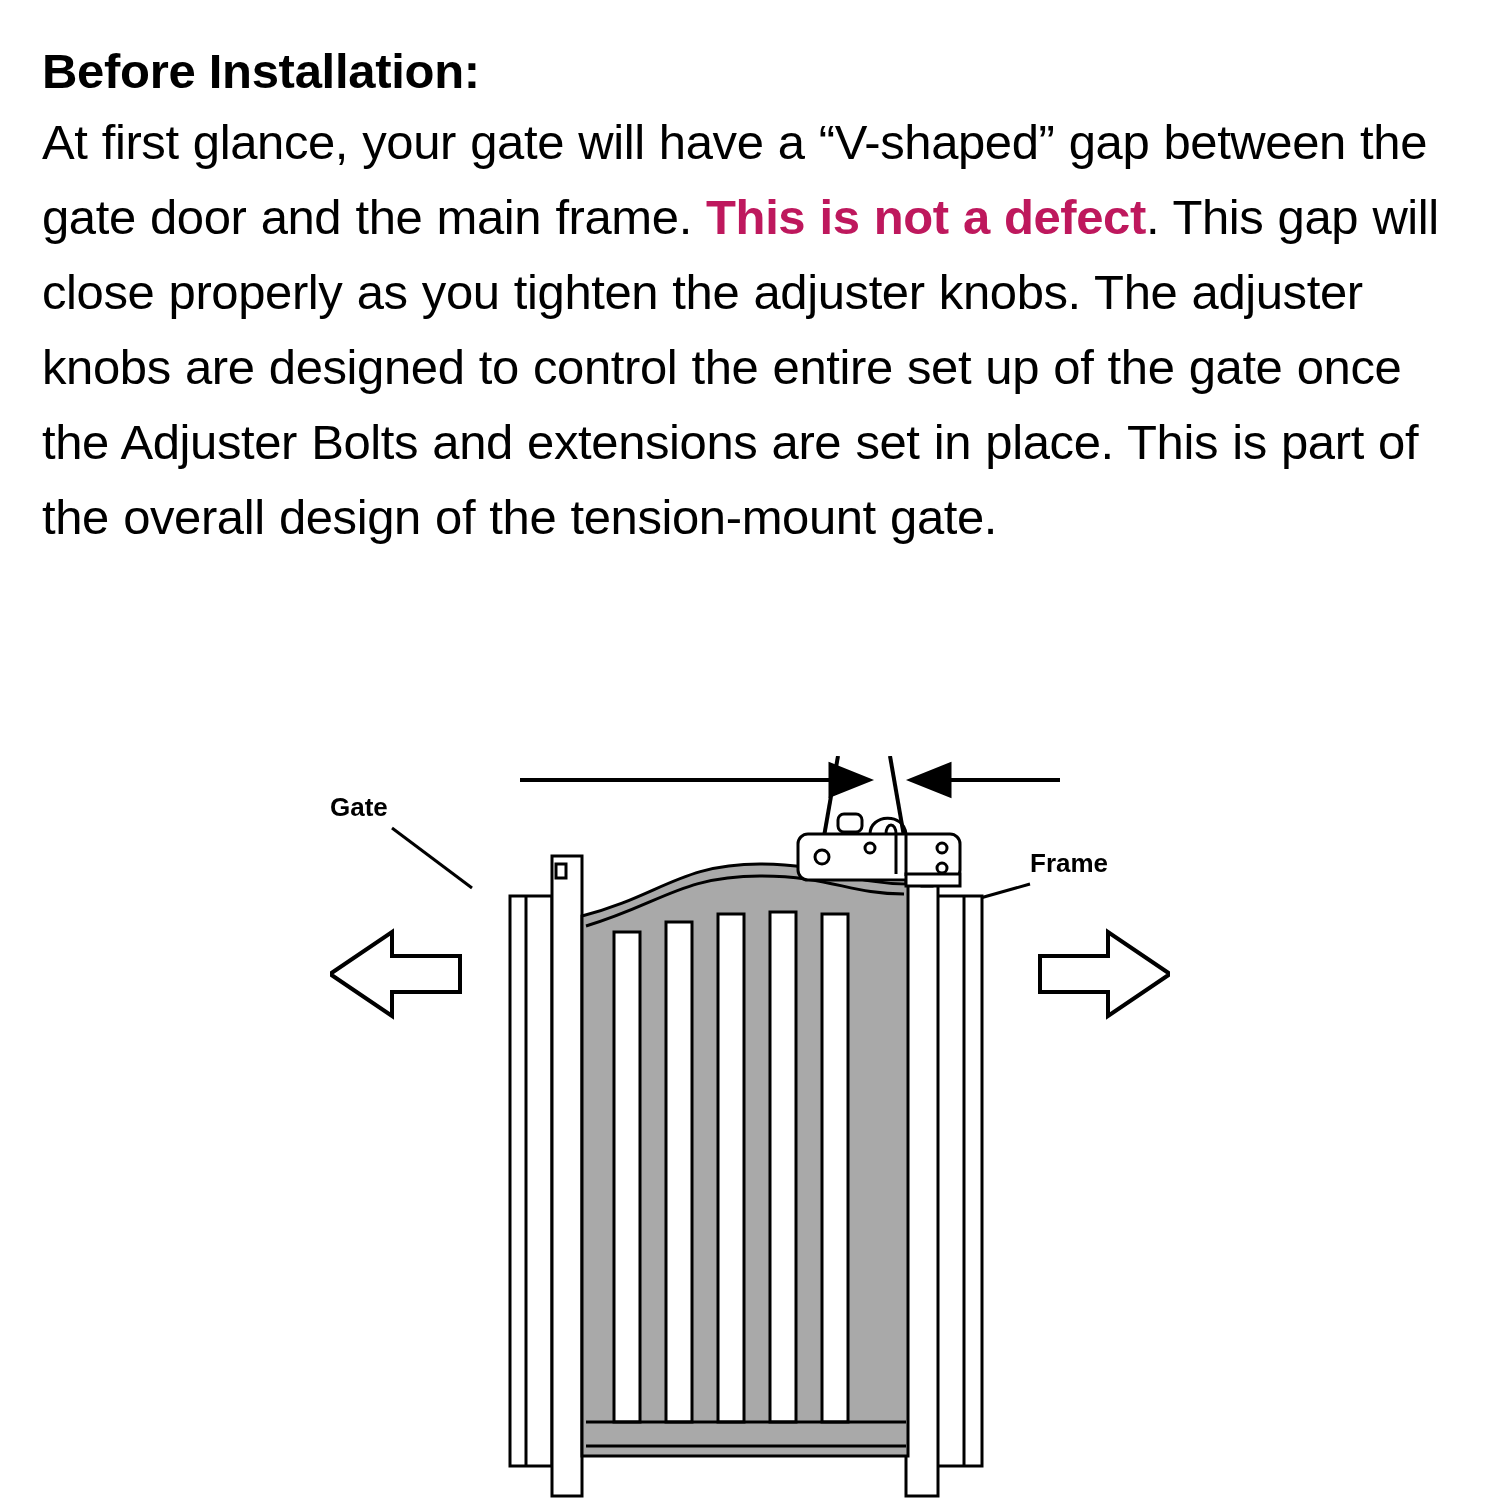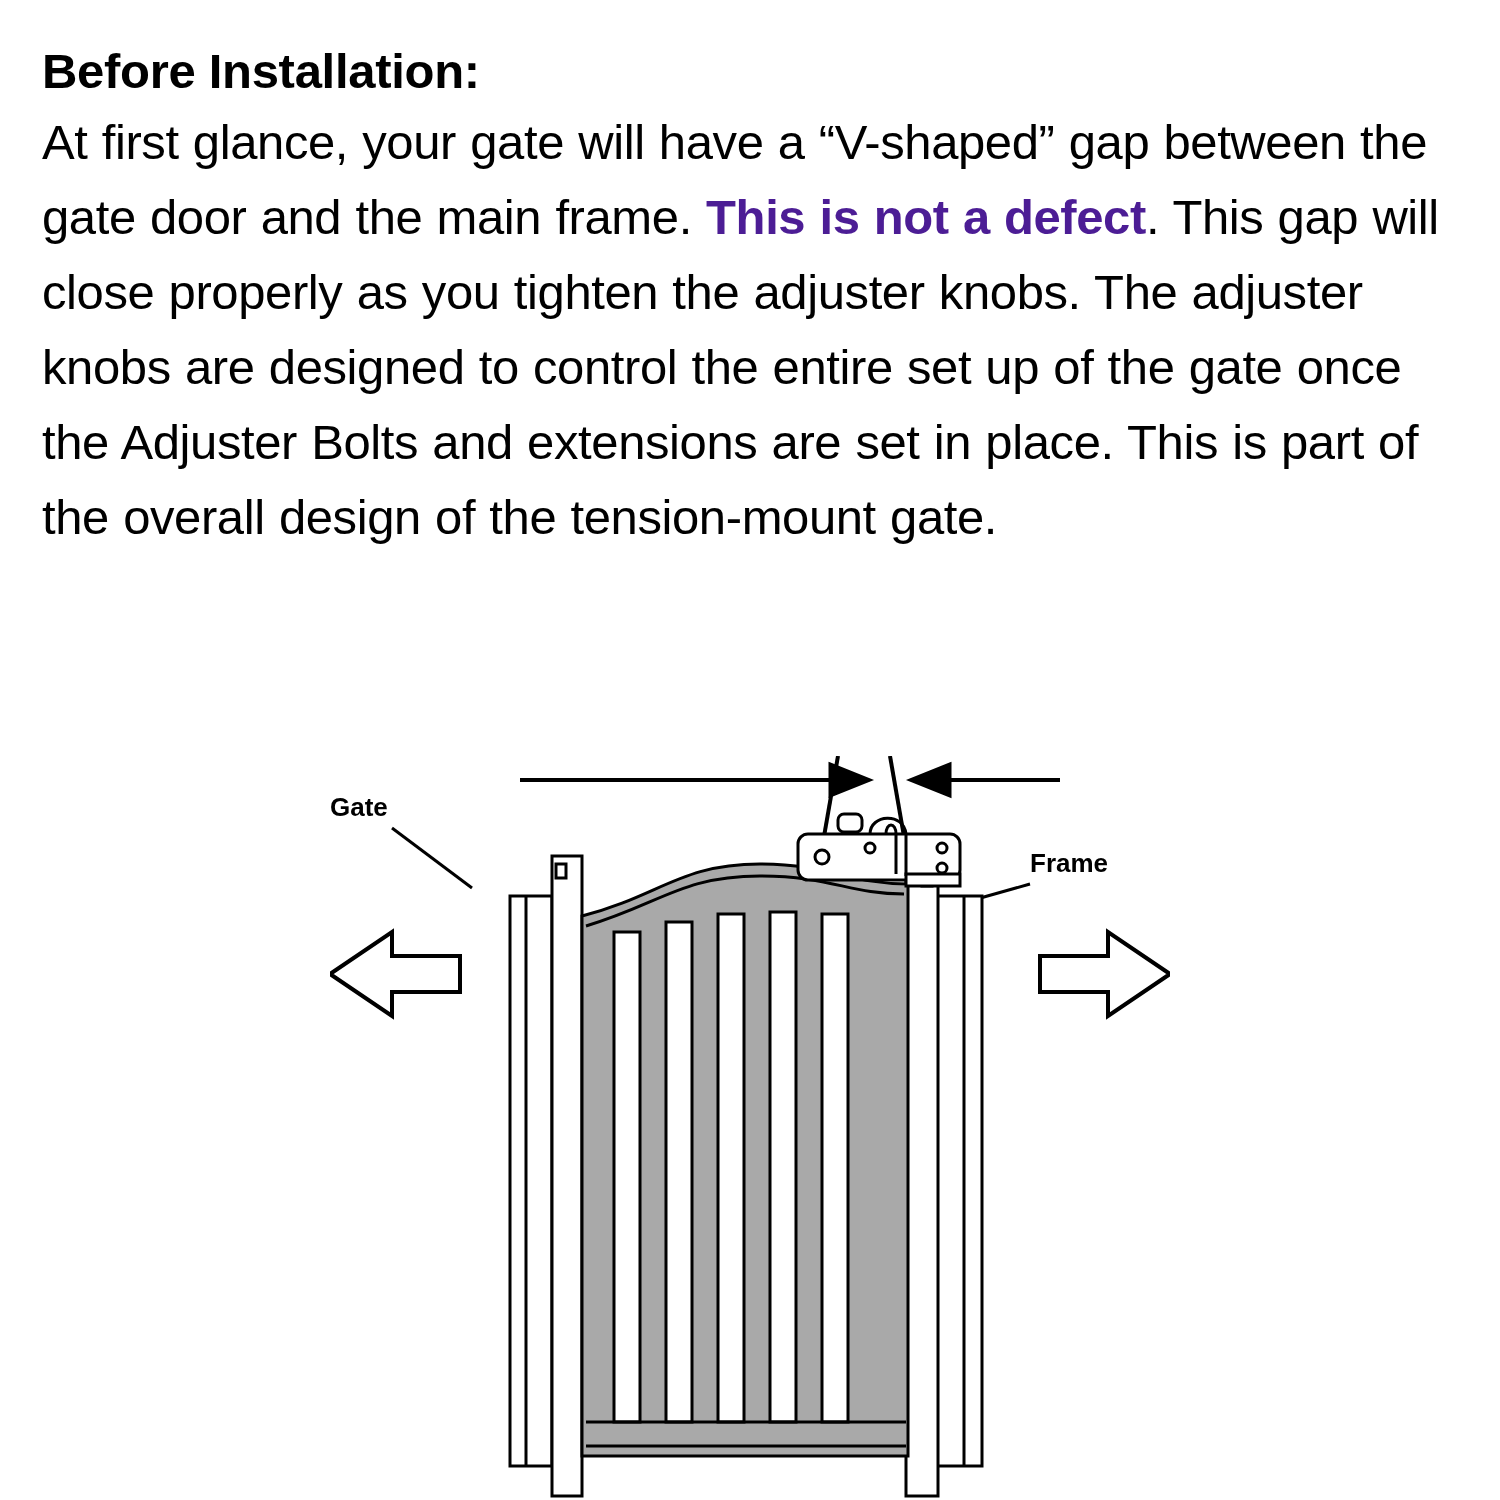--- a/index.html
+++ b/index.html
@@ -35,21 +35,21 @@
     margin: 0 0 3px 0;
   }
   .body-copy {
     font-size: 49px;
     line-height: 75px;
     letter-spacing: -0.4px;
     margin: 0;
     word-spacing: 1px;
   }
   .highlight {
-    color: #4c1d95;
+    color: #be185d;
     font-weight: bold;
   }
   .figure {
     position: absolute;
     left: 330px;
     top: 756px;
     width: 840px;
     height: 760px;
   }
   .figure svg {

